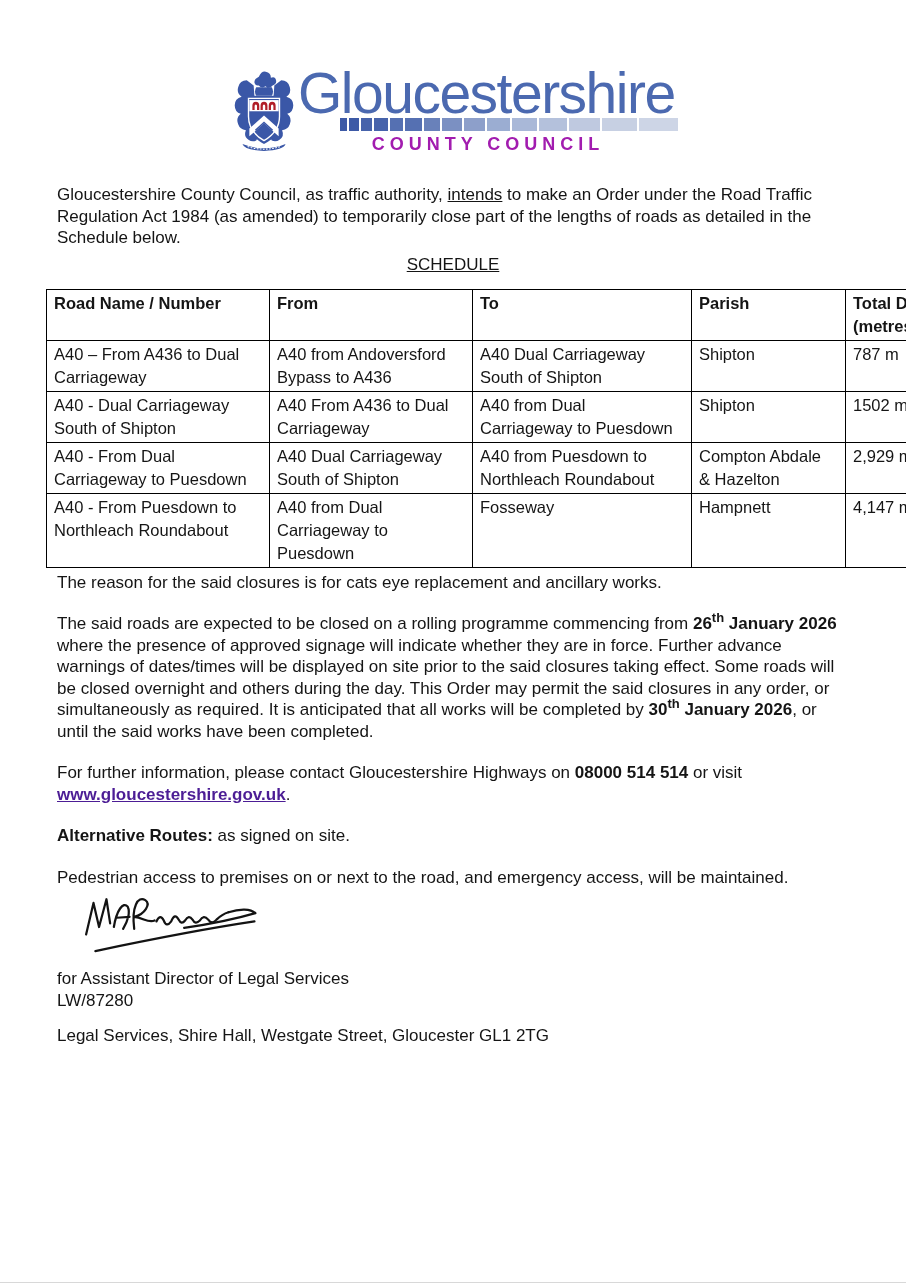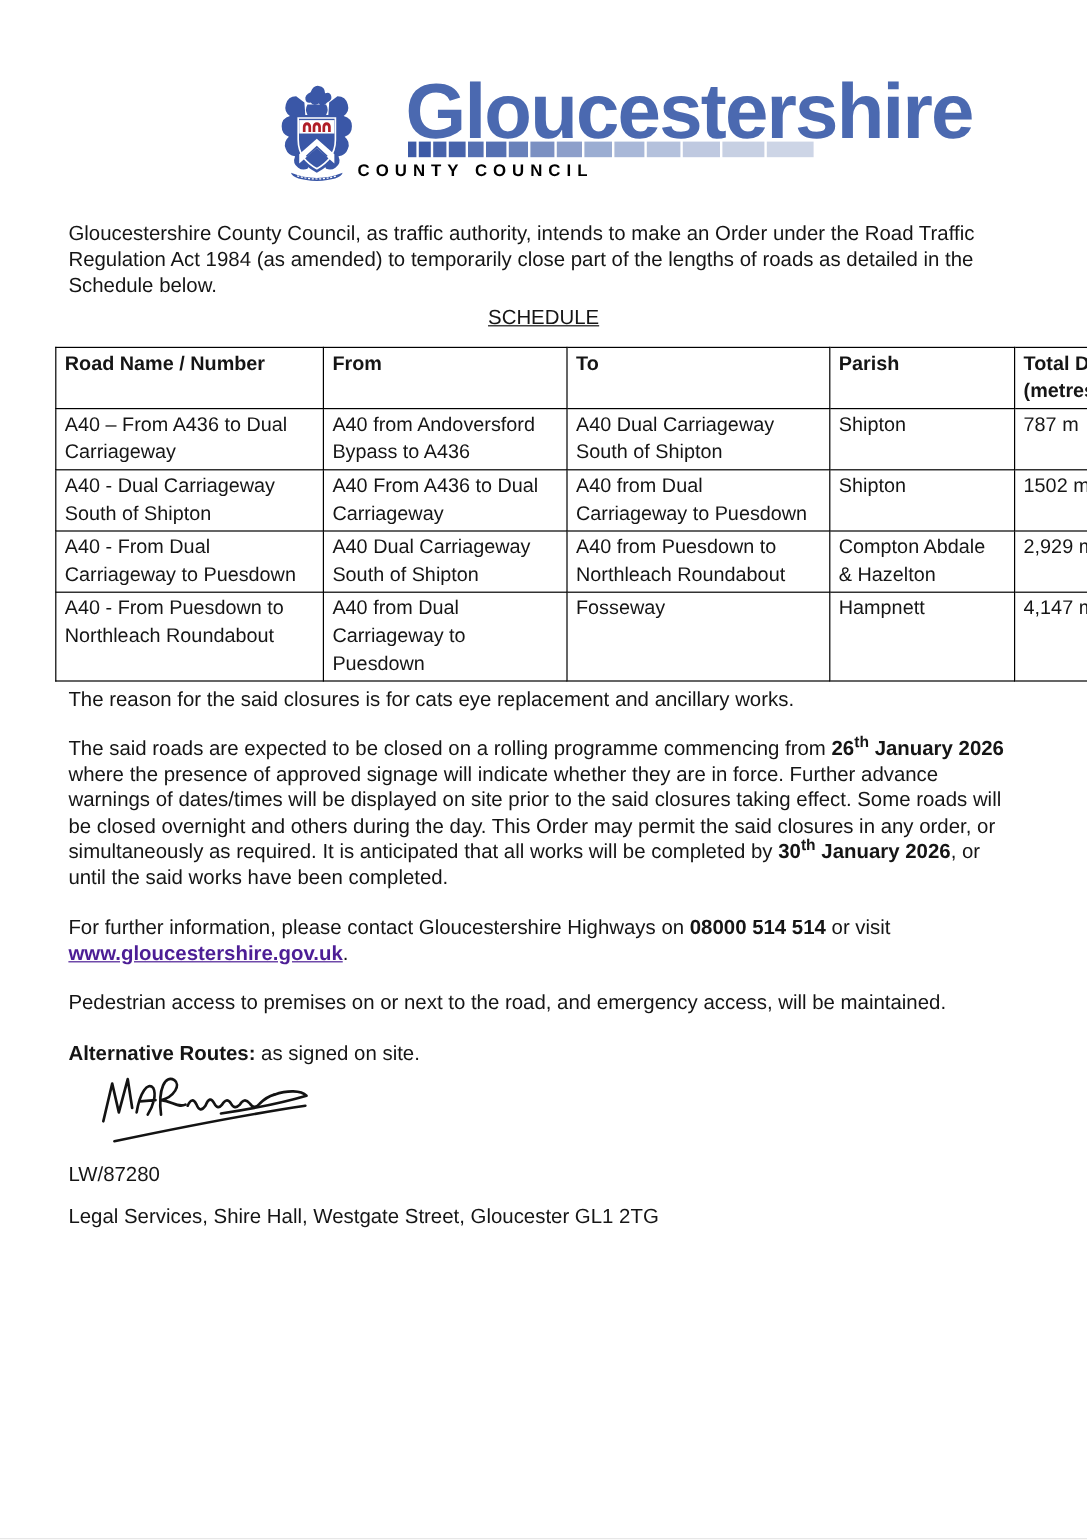--- a/index.html
+++ b/index.html
@@ -11,42 +11,42 @@
     color:#151515;
     overflow:hidden;
   }
   .content{padding-top:64px;}
 
   
   .logo-row{display:flex;margin-left:233px;height:98px;}
   .crest{width:62px;height:98px;flex:0 0 62px;}
   .logo-text{margin-left:3px;width:380px;padding-top:6px;}
   .logo-name{
-    font-size:65px;line-height:46px;color:#4b69b0;
-    letter-spacing:-1.5px;font-weight:700;white-space:nowrap;margin-left:40px;
+    font-size:57px;line-height:46px;color:#4b69b0;
+    letter-spacing:-1.5px;font-weight:400;white-space:nowrap;
   }
   .logo-strip{display:flex;gap:2px;margin:2px 0 0 42px;height:13px;}
   .logo-strip .sq{display:inline-block;height:13px;}
   .logo-sub{
-    text-align:left;font-weight:bold;font-size:14px;
-    letter-spacing:5px;color:#000000;margin-top:3px;white-space:nowrap;
+    text-align:center;font-weight:bold;font-size:18px;
+    letter-spacing:5px;color:#a21caf;margin-top:3px;white-space:nowrap;
   }
 
   
   .title{
     margin:16px 0 0;text-align:center;
     font-size:17.5px;font-weight:bold;line-height:25px;color:#161616;
   }
   .body{margin:20px 56px 0 57px;font-size:17px;line-height:21.5px;}
   .intro{margin-top:22px;}
   .schedule{
     margin:6px 0 0;text-align:center;font-size:17px;
     font-weight:normal;text-decoration:underline;
   }
-  .u{}
+  .u{text-decoration:underline;}
   .b{font-weight:bold;}
   sup, .sup{font-size:13px;vertical-align:super;line-height:0;}
   .link{color:#4c1d95;font-weight:bold;text-decoration:underline;cursor:pointer;}
 
   
   table.schedule-table{
     margin:14px 0 0 46px;width:818px;
     border-collapse:collapse;table-layout:fixed;
   }
   .schedule-table th,.schedule-table td{
@@ -170,36 +170,37 @@
       </tr>
     </tbody>
       </table>
 
     <p class="body after-table">The reason for the said closures is for cats eye replacement and ancillary works.</p>
 
     <p class="body"><span>The said roads are expected to be closed on a rolling programme commencing from </span><span class="b"><span>26</span><span class="sup">th</span><span> January 2026</span></span><span> where the presence of approved signage will indicate whether they are in force. Further advance warnings of dates/times will be displayed on site prior to the said closures taking effect. Some roads will be closed overnight and others during the day.  This Order may permit the said closures in any order, or simultaneously as required.  It is anticipated that all works will be completed by </span><span class="b"><span>30</span><span class="sup">th</span><span> January 2026</span></span><span>, or until the said works have been completed.</span></p>
 
     <p class="body"><span>For further information, please contact Gloucestershire Highways on </span><span class="b">08000 514 514</span><span> or visit </span><span class="link">www.gloucestershire.gov.uk</span><span>.</span></p>
 
+    <p class="body"><span class="b">Alternative Routes:</span><span> as signed on site.</span></p>
+
     <p class="body">Pedestrian access to premises on or next to the road, and emergency access, will be maintained.</p>
-
-    <p class="body"><span class="b">Alternative Routes:</span><span> as signed on site.</span></p>
 
 
     <svg class="sig" viewBox="0 0 200 80">
       <g fill="none" stroke="#131313" stroke-width="2.4" stroke-linecap="round" stroke-linejoin="round">
         <path d="M12,48 L20,14 L26,40 L34,10 L38,36"></path>
         <path d="M42,40 C45,22 52,12 57,18 C60,24 57,34 52,42 M45,30 L59,29"></path>
         <path d="M64,42 C61,18 68,6 76,11 C82,15 76,26 64,29 C74,30 79,36 86,33"></path>
         <path d="M88,34 q4,-9 8,-1 q3,8 8,1 q4,-10 8,-2 q3,6 7,1 q4,-7 8,-1 q3,6 8,1 q4,-7 9,-1 q4,6 9,0 q6,-6 13,-8"></path>
         <path d="M166,24 C178,20 190,20 195,25 C178,30 145,37 118,41"></path>
         <path d="M22,66 C65,57 140,42 194,34"></path>
       </g>
     </svg>
 
     <div class="footer-block">
+      <div>for Assistant Director of Legal Services</div>
       <div>LW/87280</div>
       <div class="address">Legal Services, Shire Hall, Westgate Street, Gloucester GL1 2TG</div>
     </div>
 
   </div>
   <div class="bottom-edge"></div>
 </div>
 
 </body></html>

